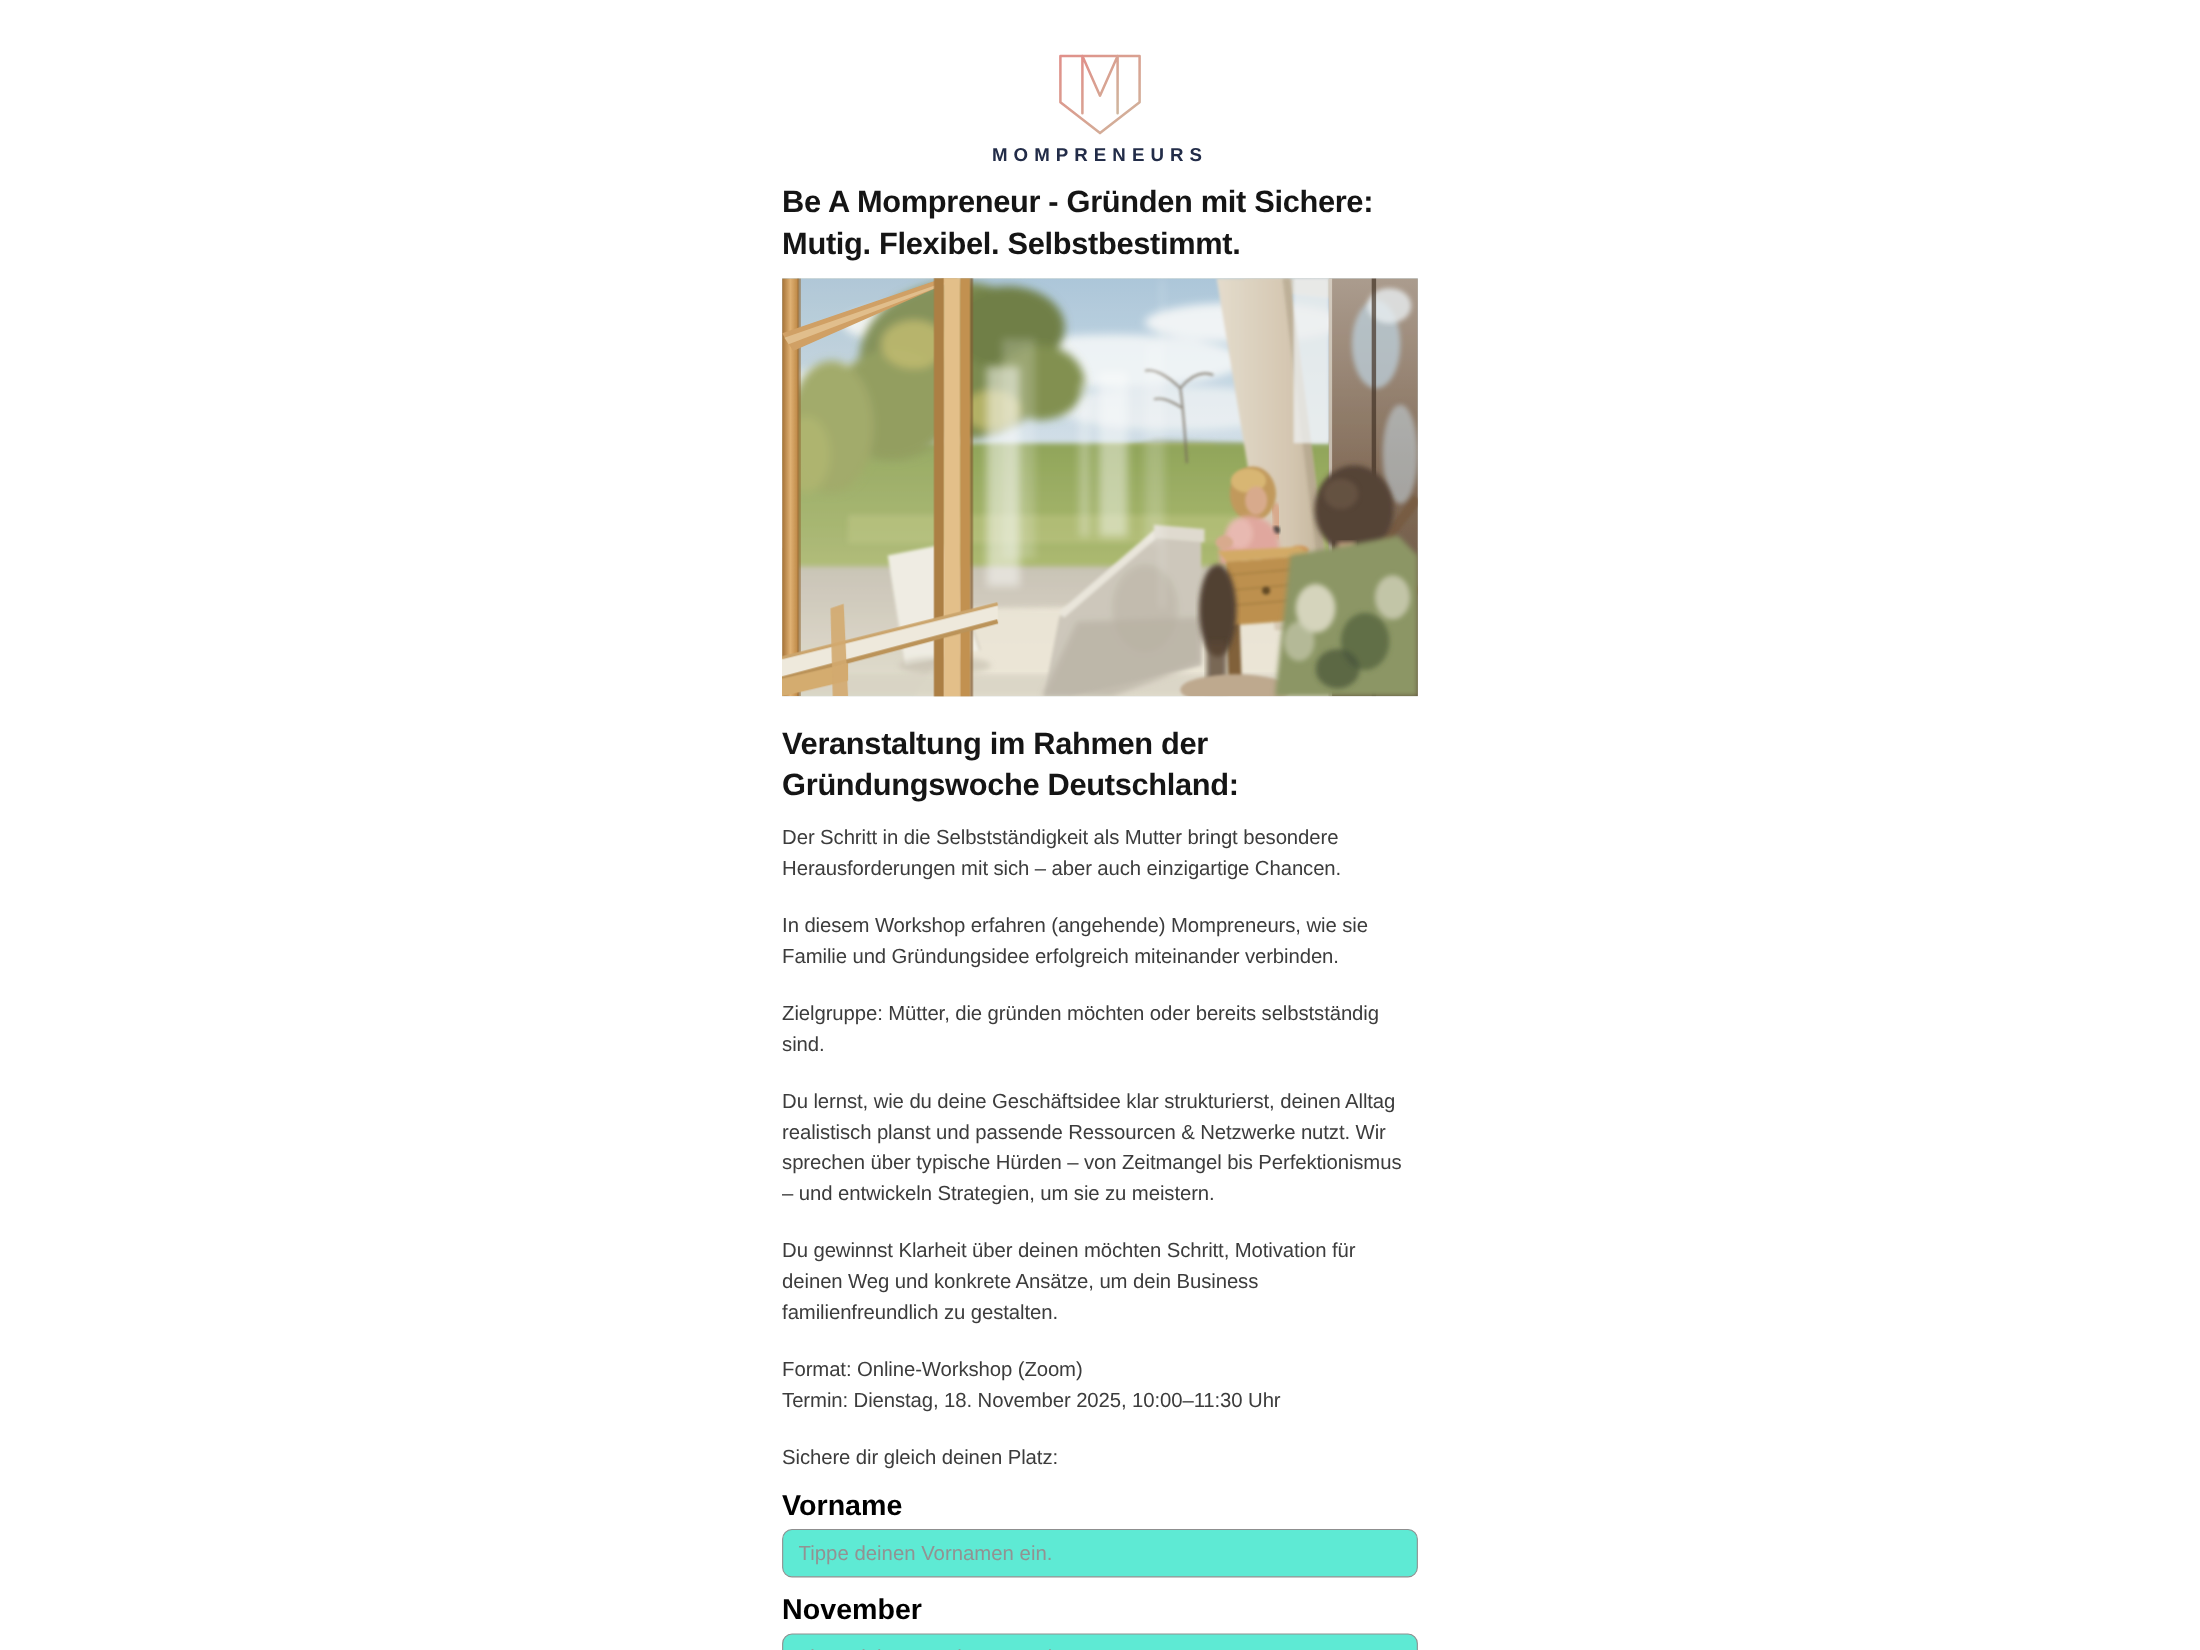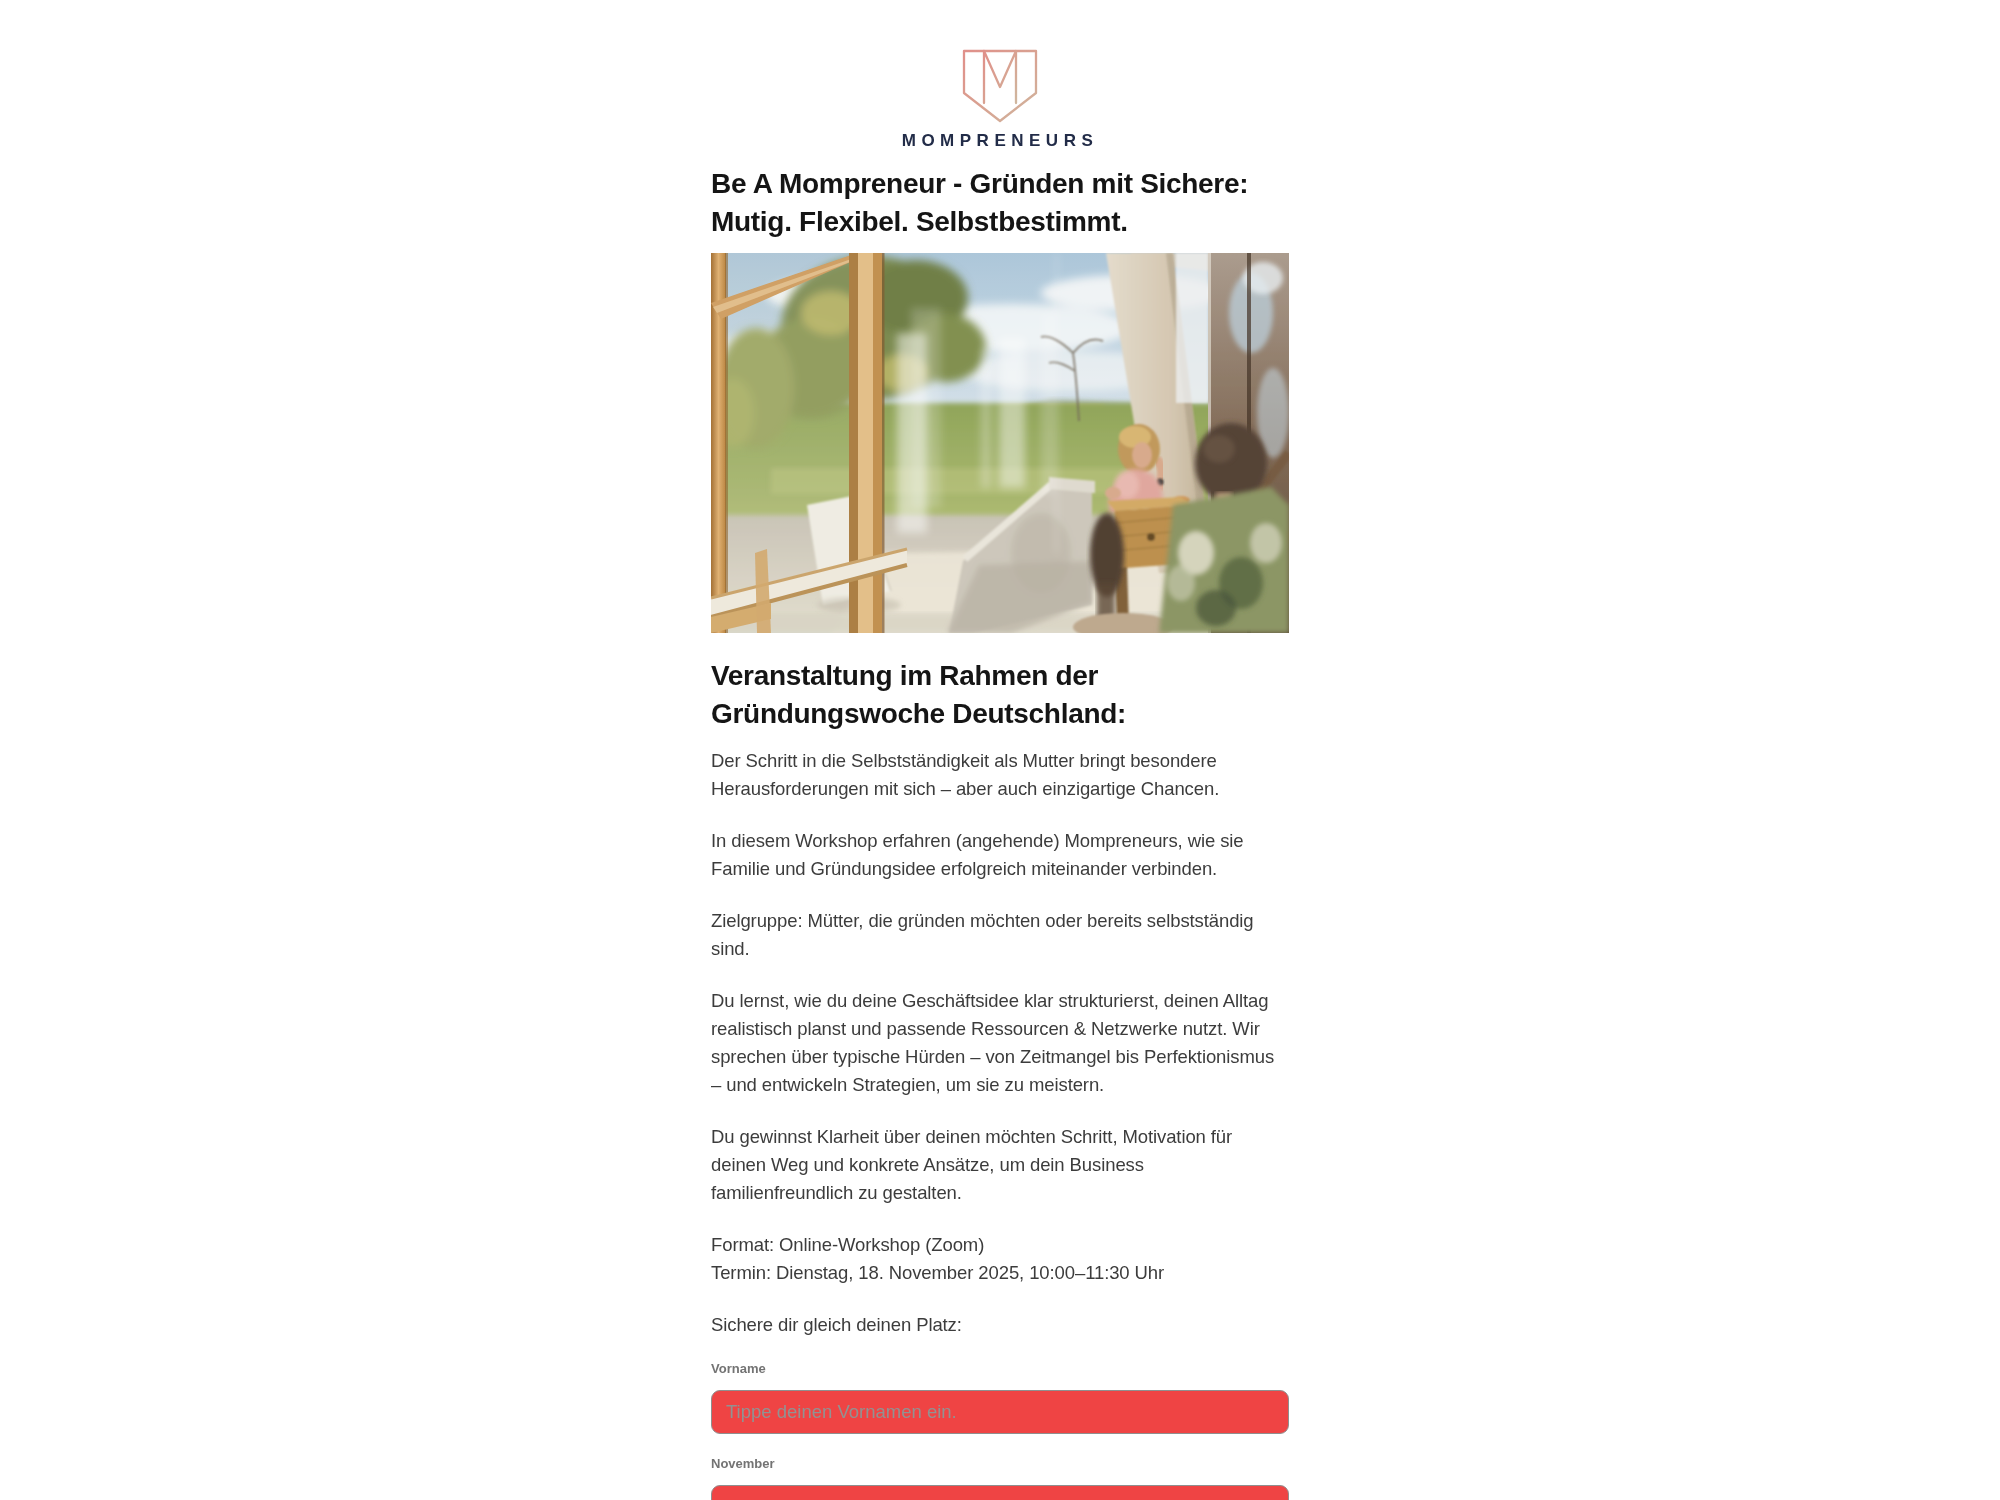--- a/index.html
+++ b/index.html
@@ -26,25 +26,25 @@
   .tline{display:block;white-space:nowrap;}
   .hero{margin-top:12px;width:578px;height:380px;overflow:hidden;background:#cfd6d2;}
   .hero svg{display:block;}
   p{
     margin:24px 0 0;font-size:18.5px;line-height:28px;color:#3c3c3c;
     letter-spacing:-0.1px;
   }
   p.first{margin-top:14px;}
   .pline{display:block;}
   .field{margin-top:18px;}
-  .flabel{display:block;font-size:13px;font-weight:700;color:#737373;line-height:23px;}
+  .flabel{display:block;font-size:26px;font-weight:700;color:#000000;line-height:23px;}
   .finput{
     display:block;margin-top:10px;width:578px;height:44px;box-sizing:border-box;
     border:1.5px solid #8f8f8f;border-radius:9px;padding:0 14px;
-    font-size:18.5px;color:#333;background:#ef4444;outline:none;
+    font-size:18.5px;color:#333;background:#5eead4;outline:none;
     font-family:"Liberation Sans",sans-serif;
   }
   .finput::placeholder{color:#929292;opacity:1;}
 </style>
 </head>
 <body>
 
 <div class="column">
 
   <header class="logo-block">

